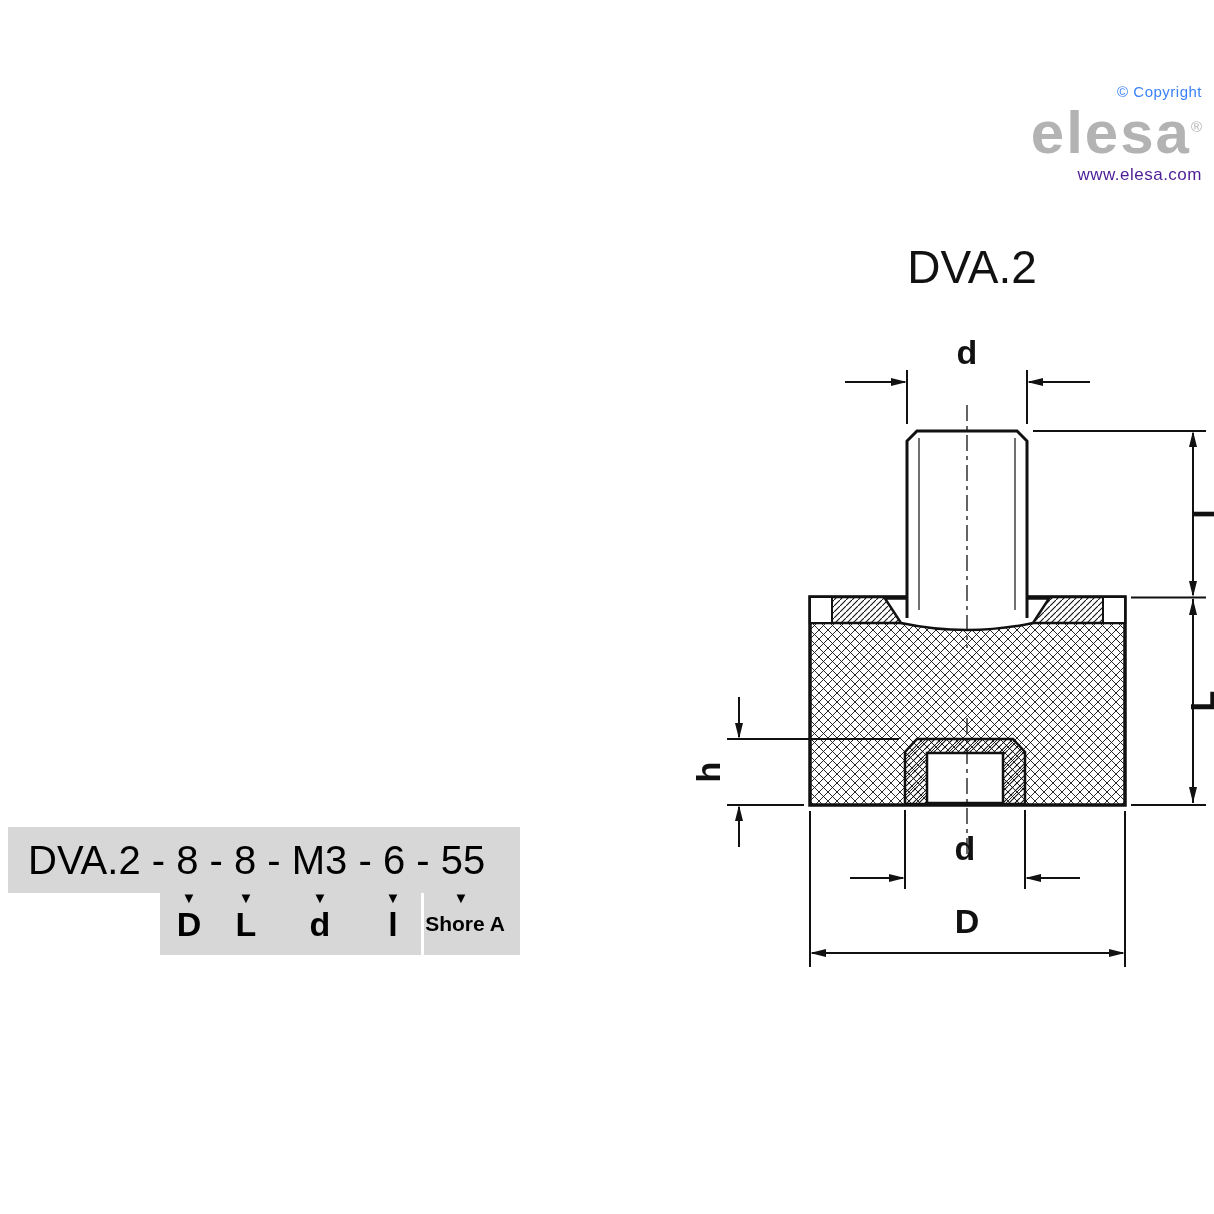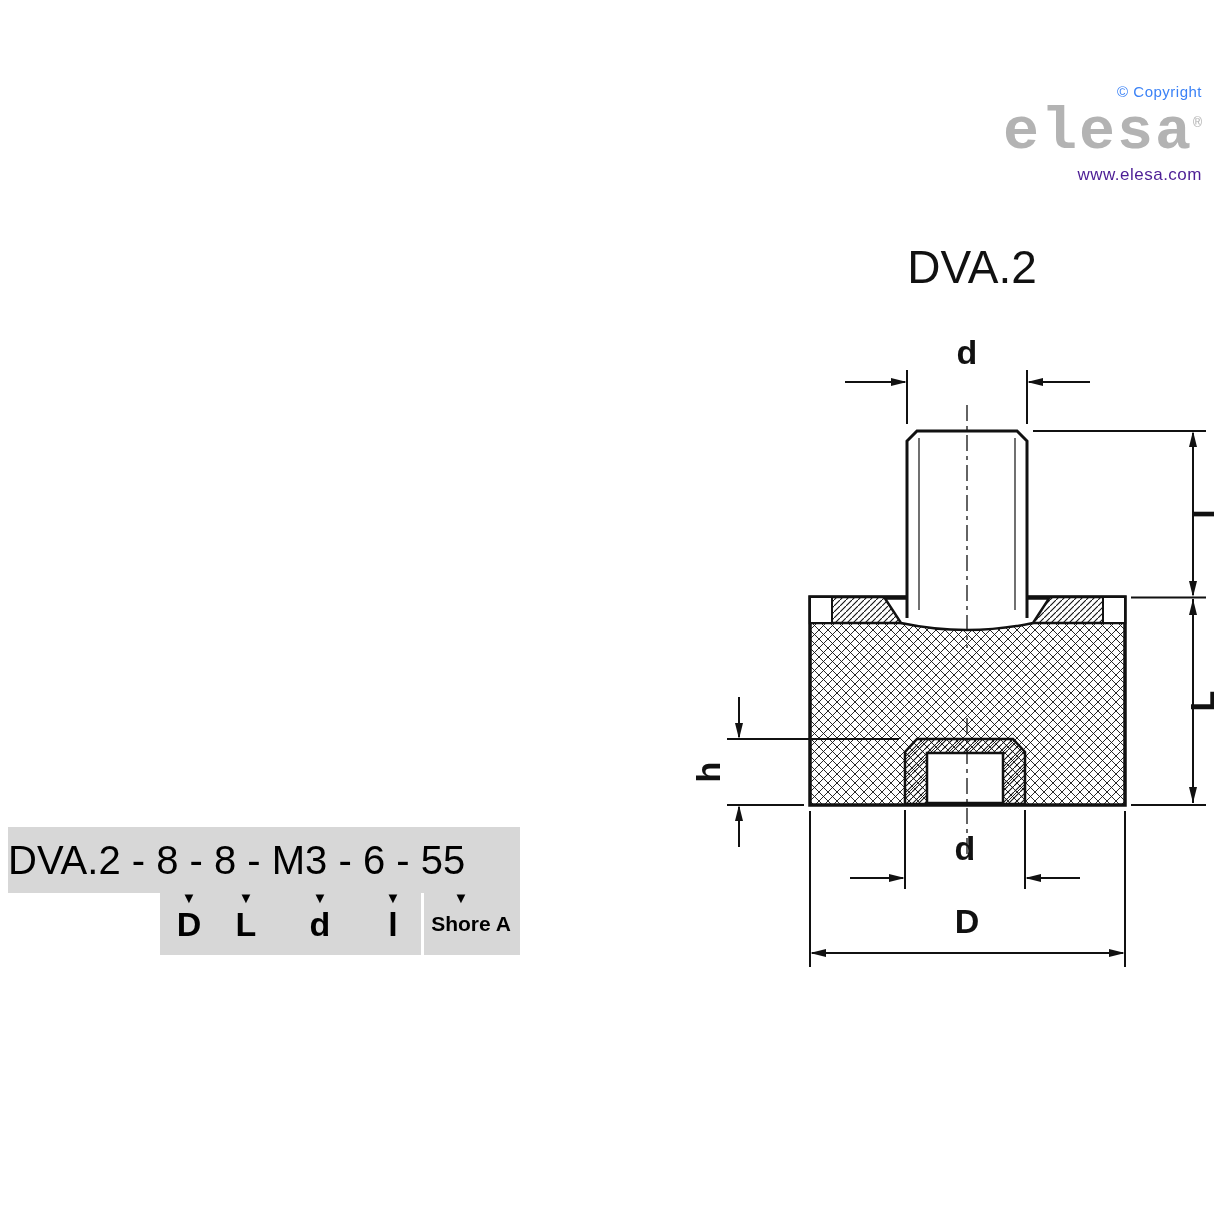--- a/index.html
+++ b/index.html
@@ -3,41 +3,41 @@
 <meta charset="utf-8">
 <style>
   html,body{margin:0;padding:0;background:#ffffff;}
   #canvas{position:relative;width:1214px;height:1214px;background:#ffffff;overflow:hidden;
           font-family:"Liberation Sans",sans-serif;color:#111;}
   svg{position:absolute;left:0;top:0;}
 
   
   .branding{position:absolute;top:84px;right:12px;text-align:right;line-height:1.1;}
   .copyright{font-size:15px;color:#3b82f6;letter-spacing:.5px;}
-  .logo{font-size:60px;font-weight:700;color:#b3b3b3;letter-spacing:2px;line-height:1.05;font-family:Liberation Mono, monospace;}
+  .logo{font-size:60px;font-weight:700;color:#b3b3b3;letter-spacing:2px;line-height:1.05;}
   .logo-reg{font-size:15px;color:#b3b3b3;vertical-align:super;font-weight:400;letter-spacing:0;}
   .website{font-size:17px;color:#4c1d95;letter-spacing:.5px;margin-top:2px;}
 
   
   .title{position:absolute;left:972px;top:267px;transform:translate(-50%,-50%);
          font-size:46px;font-weight:400;}
   .dim-label{position:absolute;transform:translate(-50%,-50%);
              font-size:34px;font-weight:700;color:#111;white-space:nowrap;}
   .dim-label.rot{transform:translate(-50%,-50%) rotate(-90deg);}
 
   
   .code-box{position:absolute;left:8px;top:827px;width:512px;height:66px;background:#d7d7d7;
-            display:flex;align-items:center;box-sizing:border-box;
+            display:flex;align-items:center;box-sizing:border-box;padding-left:20px;
             font-size:40px;font-weight:400;color:#000;white-space:nowrap;}
   .label-box{position:absolute;left:160px;top:893px;width:360px;height:62px;background:#d7d7d7;}
   .label-divider{position:absolute;left:421px;top:893px;width:3px;height:62px;background:#ffffff;}
   .tri{position:absolute;transform:translate(-50%,-50%);font-size:15px;color:#000;top:897px;}
   .code-label{position:absolute;transform:translate(-50%,-50%);top:924px;
               font-size:34px;font-weight:700;color:#000;white-space:nowrap;}
-  .code-label.small{font-size:21px;margin-left:6px;}
+  .code-label.small{font-size:21px;}
 </style>
 </head>
 <body>
 
 <div id="canvas">
 
   <svg width="1214" height="1214" viewBox="0 0 1214 1214">
     <defs>
       <pattern id="crosshatch" width="9" height="9" patternUnits="userSpaceOnUse">
         <path d="M0 9 L9 0 M0 0 L9 9" stroke="#111" stroke-width="0.9"></path>

